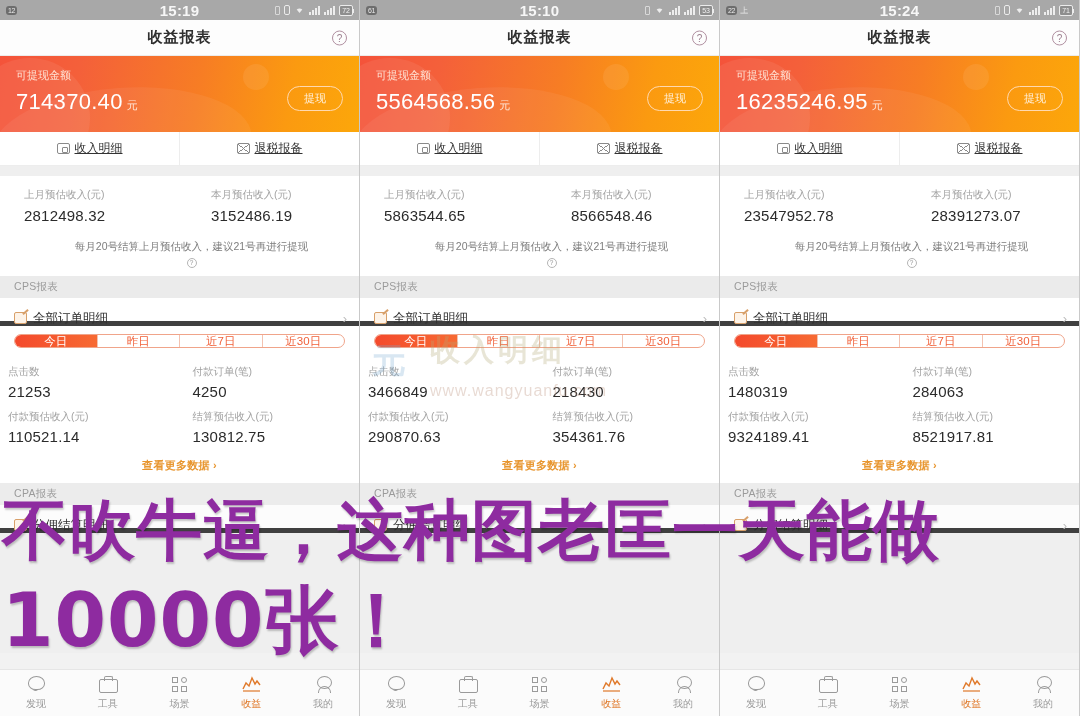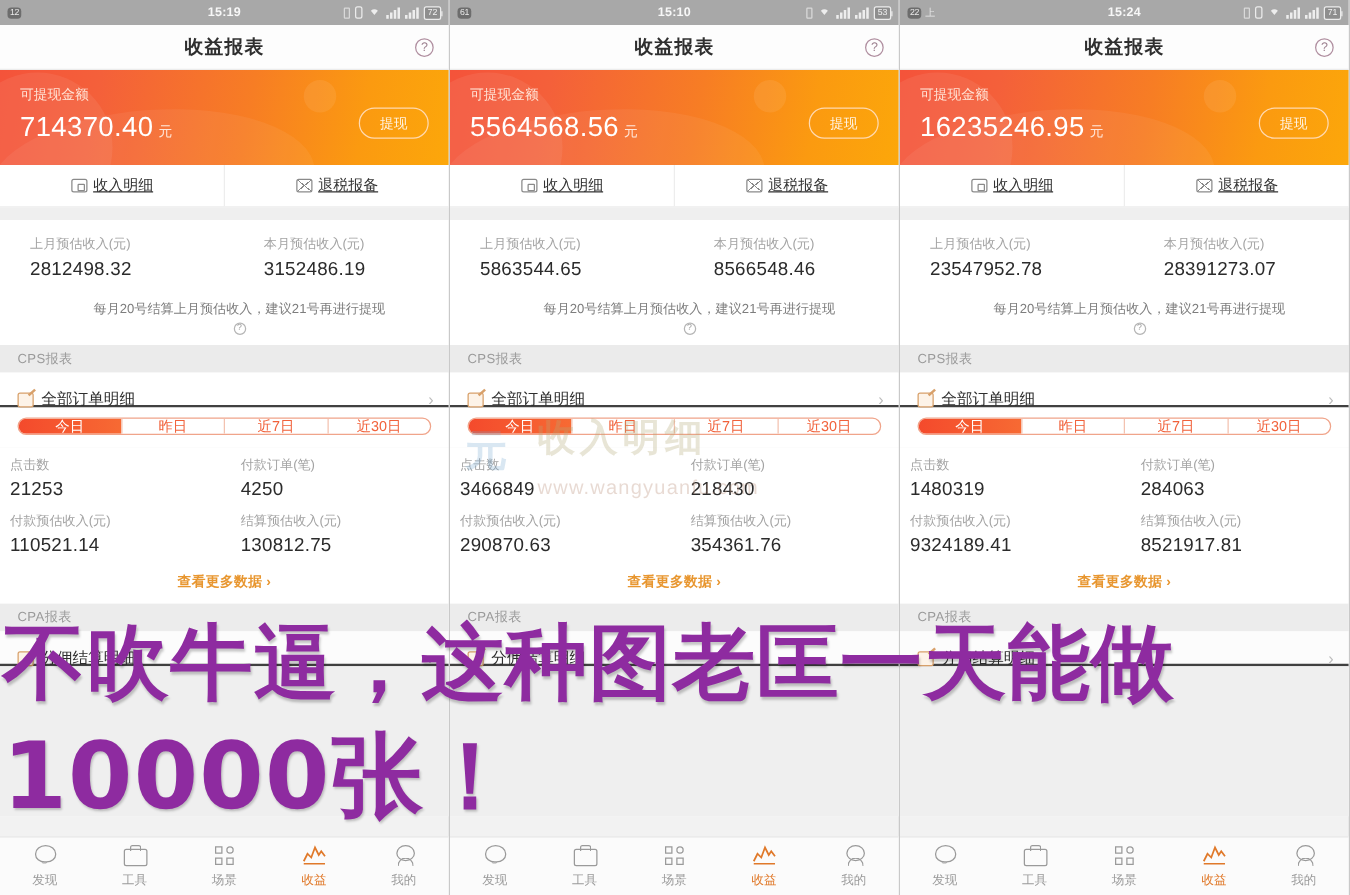--- a/index.html
+++ b/index.html
@@ -29,21 +29,21 @@
   }
   .sb-left{ display:flex; align-items:center; gap:3px; }
   .sb-badge{
     background:#6d6d6d; color:#e9e9e9;
     border-radius:3px; font-size:7px;
     padding:1px 2px; line-height:1; letter-spacing:-.3px;
   }
   .sb-smalltext{ font-size:8px; color:#e6e6e6; }
   .sb-time{
     position:absolute; left:0; right:0; text-align:center;
-    font-size:10px; font-weight:bold; color:#f7f7f7; letter-spacing:.2px;
+    font-size:15px; font-weight:bold; color:#f7f7f7; letter-spacing:.2px;
   }
   .sb-right{
     margin-left:auto; display:flex; align-items:center; gap:4px;
     position:relative; z-index:2;
   }
   .ico{ display:inline-block; }
   .ico-vib{ width:5px;height:9px;border:1px solid #e2e2e2;border-radius:1px;opacity:.85; }
   .ico-phone{ width:6px;height:10px;border:1.2px solid #ececec;border-radius:2px; }
   .bars{ display:flex; align-items:flex-end; gap:1px; height:9px; }
   .bars i{ width:2px; background:#ededed; display:block; }
@@ -157,21 +157,21 @@
   }
 
   .sectionhdr{
     background:#ebebeb; font-size:10.5px; color:#9a9a9a;
     padding:4px 0 4px 14px; letter-spacing:.3px;
   }
 
   .rowlink{
     background:#fff; height:28px; display:flex; align-items:center;
     padding:17px 12px 0 14px; font-size:12.5px; color:#2f2f2f;
-    border-bottom:2px solid #404040; gap:6px;
+    border-bottom:5px solid #404040; gap:6px;
   }
   .rl-ic{
     width:13px;height:12px;border:1.2px solid #d8a06a;border-radius:2px;
     position:relative; background:#fdf3e8;
   }
   .rl-ic:after{
     content:""; position:absolute; right:-3px; top:-2px;
     width:7px;height:2px;background:#d8a06a;transform:rotate(-42deg);
   }
   .rl-arrow{ margin-left:auto; color:#bdbdbd; font-size:13px; }

